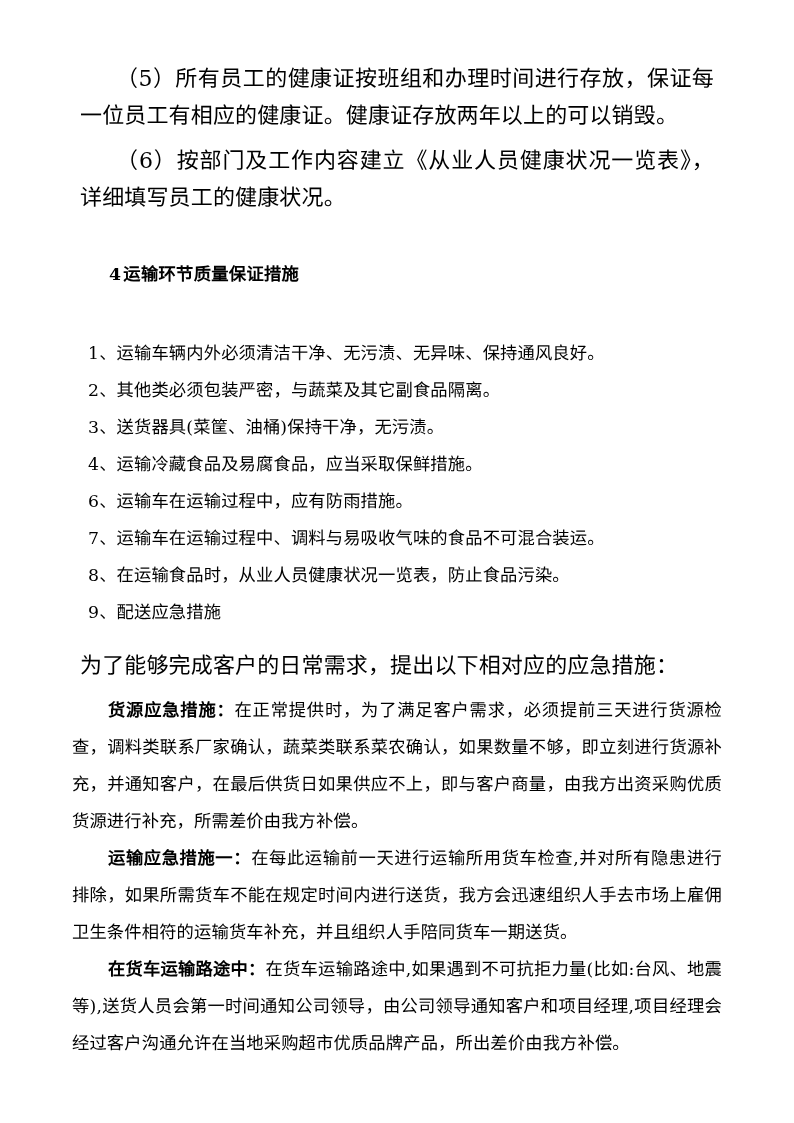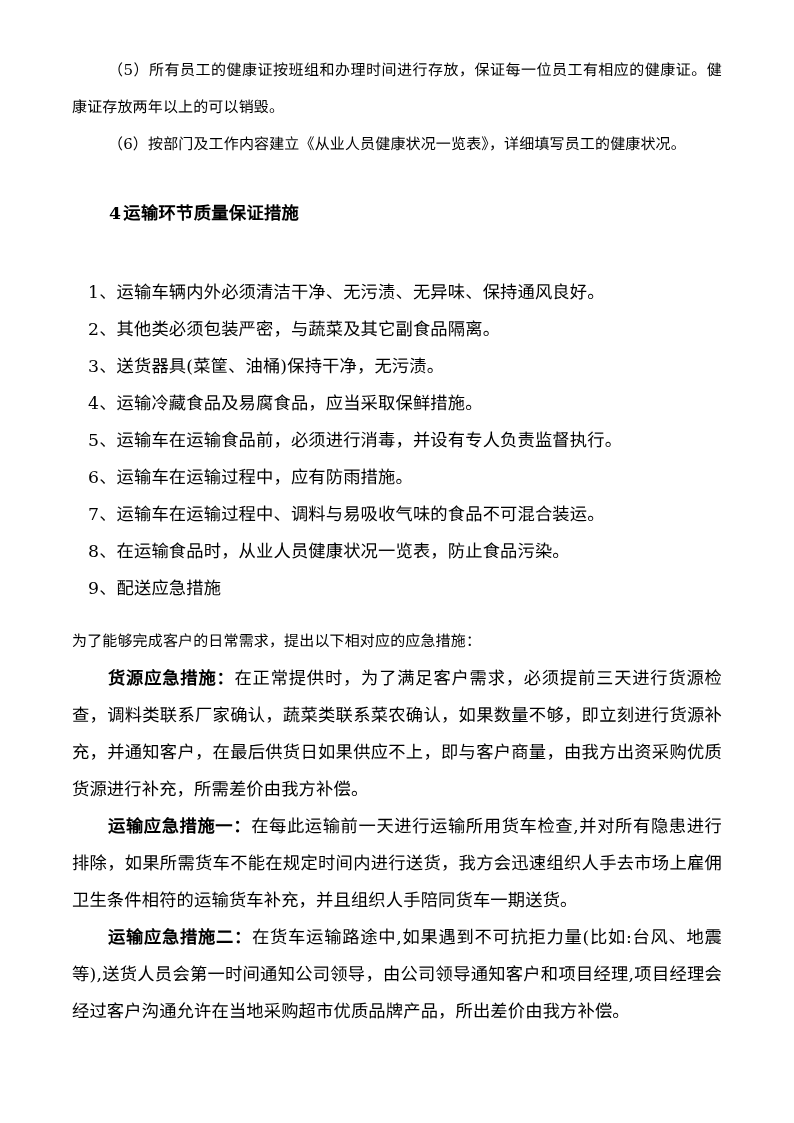--- a/index.html
+++ b/index.html
@@ -23,25 +23,25 @@
 
   .page-body {
     position: absolute;
     left: 72px;
     top: 52px;
     width: 650px;
   }
 
   
   .para {
-    font-size: 15px;
+    font-size: 22px;
     line-height: 37px;
     text-align: justify;
     text-justify: inter-ideograph;
-    margin: 0;
+    margin: 8px;
     letter-spacing: 0.15px;
     text-indent: 36px;
     word-break: break-all;
   }
 
   .para.no-indent {
     text-indent: 0;
   }
 
   
@@ -113,29 +113,28 @@
 
     <h2 class="heading"><span class="num">4</span><span>运输环节质量保证措施</span></h2>
 
     <div class="spacer-md"></div>
 
     <ol class="num-list">
       <li><span class="marker">1、</span><span>运输车辆内外必须清洁干净、无污渍、无异味、保持通风良好。</span></li>
       <li><span class="marker">2、</span><span>其他类必须包装严密，与蔬菜及其它副食品隔离。</span></li>
       <li><span class="marker">3、</span><span>送货器具(菜筐、油桶)保持干净，无污渍。</span></li>
       <li><span class="marker">4、</span><span>运输冷藏食品及易腐食品，应当采取保鲜措施。</span></li>
-      <li><span class="marker">5、</span><span>运输车在运输食品前，必须进行消毒，并设有专人负责监督执行。</span></li>
       <li><span class="marker">6、</span><span>运输车在运输过程中，应有防雨措施。</span></li>
       <li><span class="marker">7、</span><span>运输车在运输过程中、调料与易吸收气味的食品不可混合装运。</span></li>
       <li><span class="marker">8、</span><span>在运输食品时，从业人员健康状况一览表，防止食品污染。</span></li>
       <li><span class="marker">9、</span><span>配送应急措施</span></li>
     </ol>
 
     <p class="para no-indent">为了能够完成客户的日常需求，提出以下相对应的应急措施：</p>
 
     <p class="measure"><span class="label">货源应急措施：</span><span>在正常提供时，为了满足客户需求，必须提前三天进行货源检查，调料类联系厂家确认，蔬菜类联系菜农确认，如果数量不够，即立刻进行货源补充，并通知客户，在最后供货日如果供应不上，即与客户商量，由我方出资采购优质货源进行补充，所需差价由我方补偿。</span></p>
 
     <p class="measure"><span class="label">运输应急措施一：</span><span>在每此运输前一天进行运输所用货车检查,并对所有隐患进行排除，如果所需货车不能在规定时间内进行送货，我方会迅速组织人手去市场上雇佣卫生条件相符的运输货车补充，并且组织人手陪同货车一期送货。</span></p>
 
-    <p class="measure"><span class="label">运输应急措施二：</span><span>在货车运输路途中,如果遇到不可抗拒力量(比如:台风、地震等),送货人员会第一时间通知公司领导，由公司领导通知客户和项目经理,项目经理会经过客户沟通允许在当地采购超市优质品牌产品，所出差价由我方补偿。</span></p>
+    <p class="measure"><span class="label">在货车运输路途中：</span><span>在货车运输路途中,如果遇到不可抗拒力量(比如:台风、地震等),送货人员会第一时间通知公司领导，由公司领导通知客户和项目经理,项目经理会经过客户沟通允许在当地采购超市优质品牌产品，所出差价由我方补偿。</span></p>
 
   </div>
 </div>
 
 </body></html>

